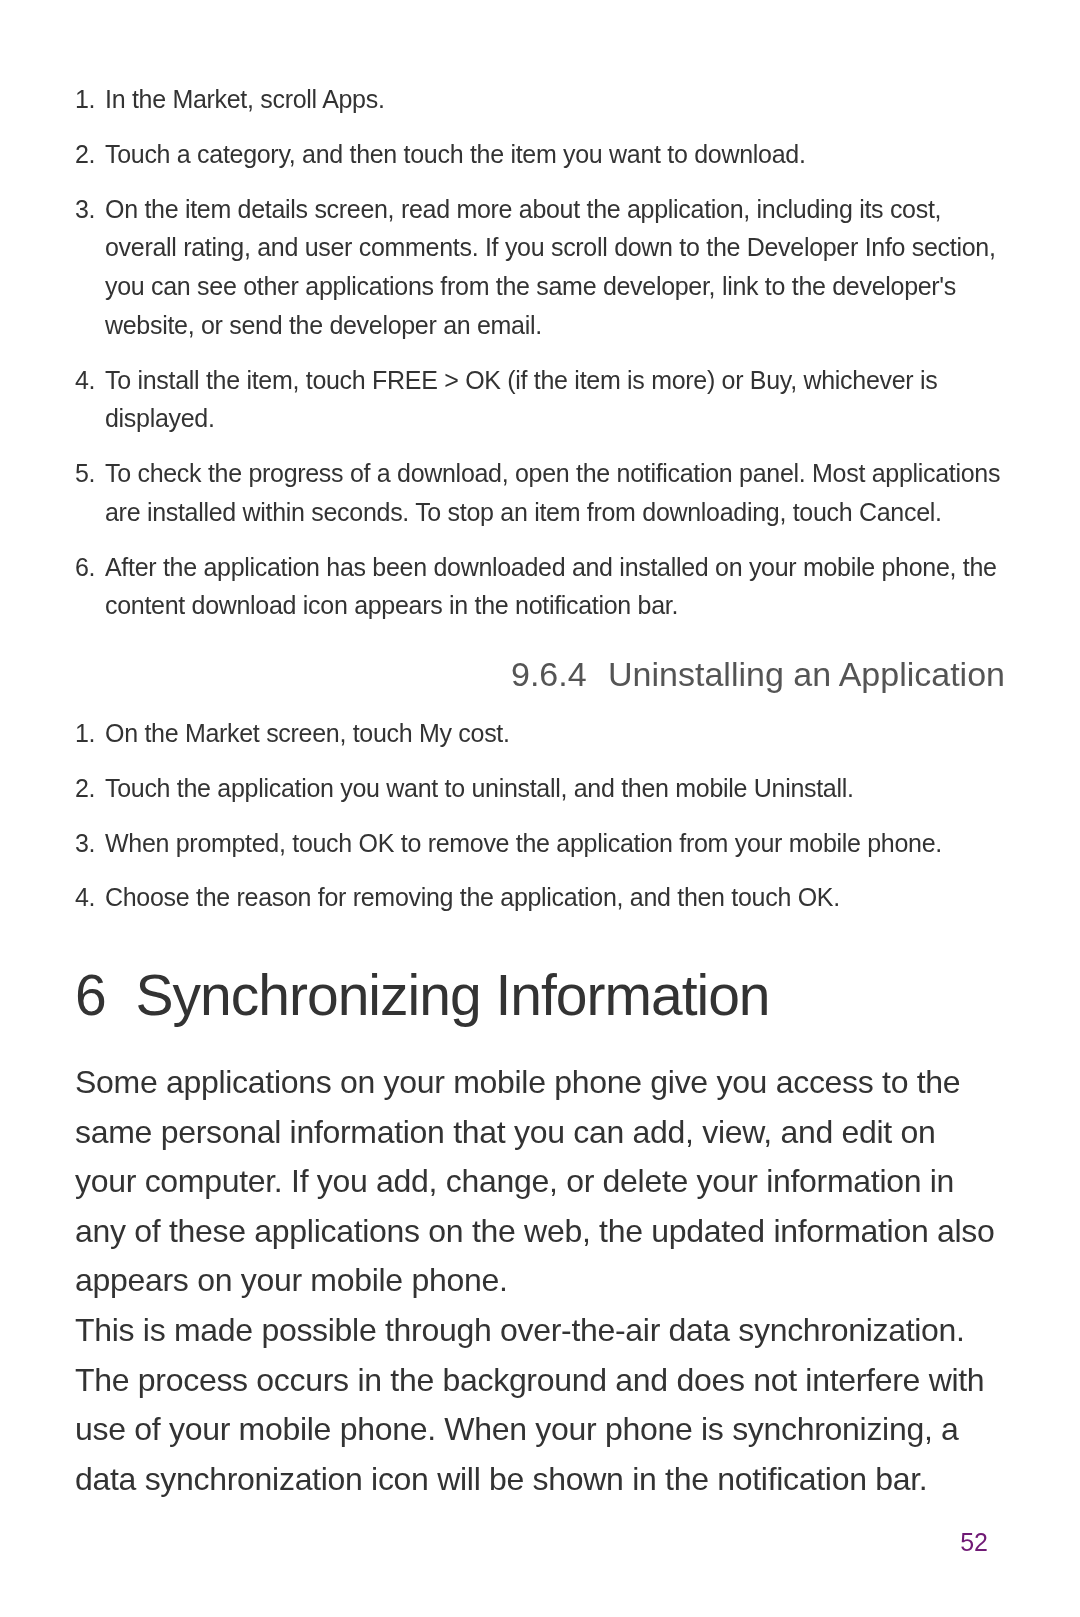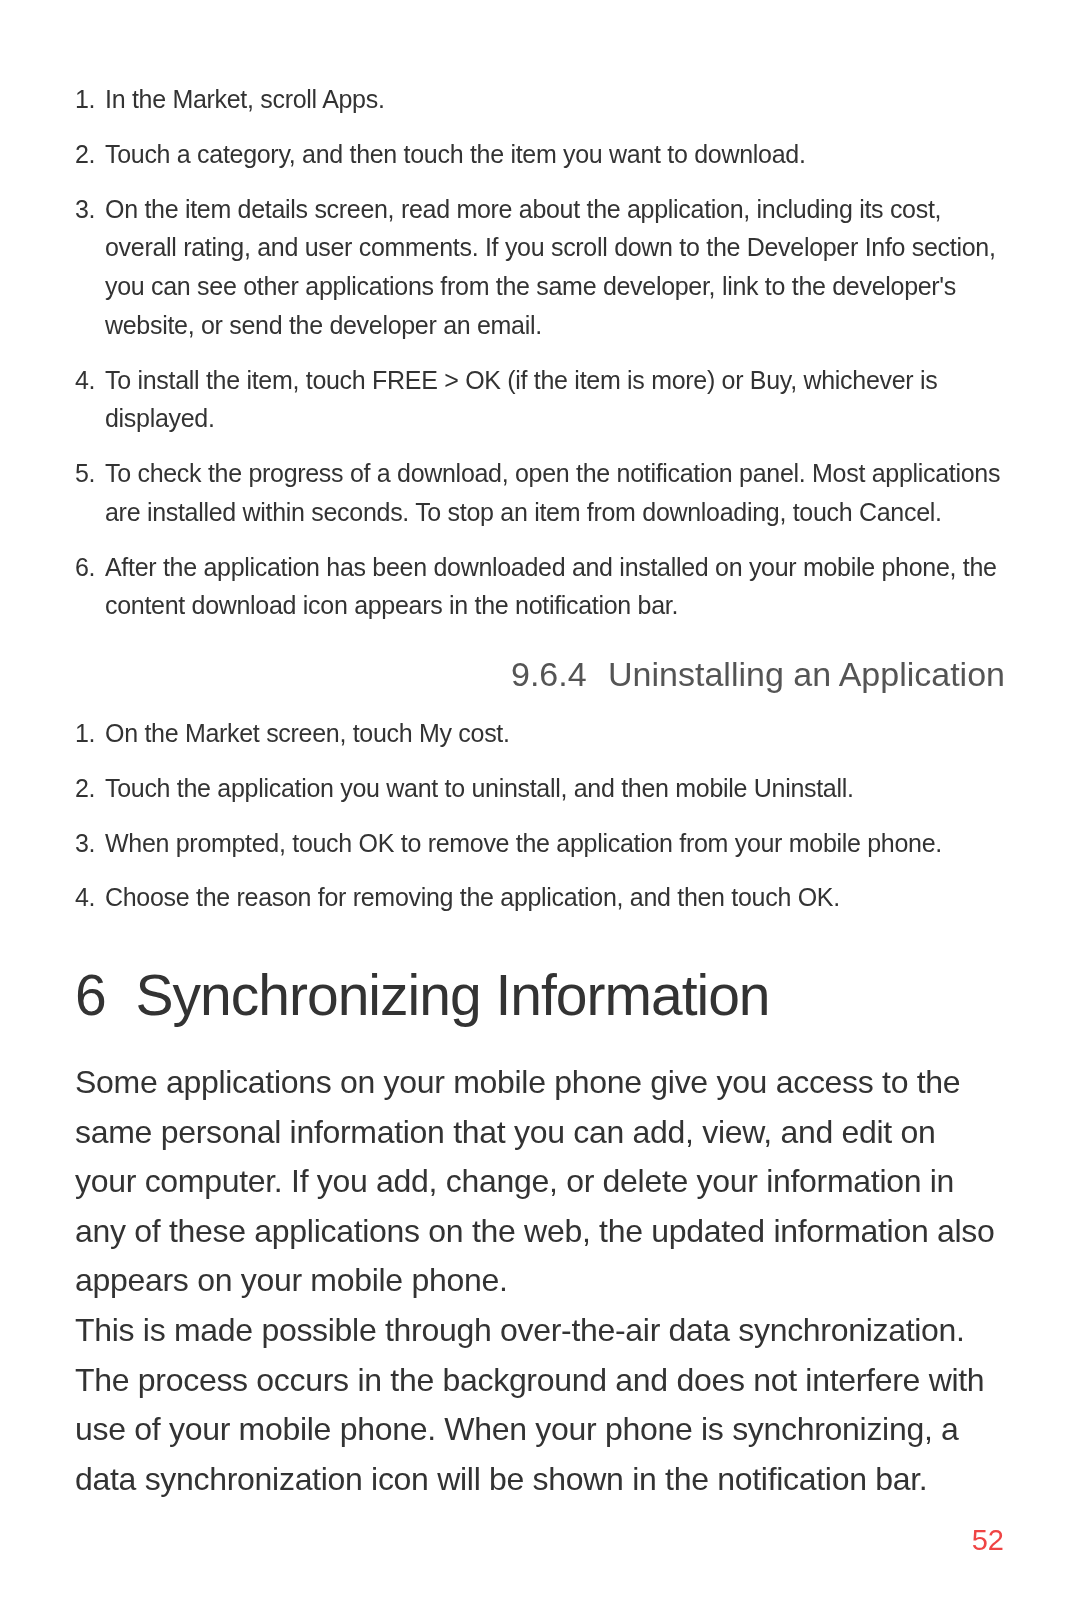--- a/index.html
+++ b/index.html
@@ -59,23 +59,23 @@
       margin-right: 15px;
     }
     .body-para {
       font-size: 32px;
       line-height: 1.55;
       letter-spacing: -0.3px;
     }
     .page-number {
       position: absolute;
       bottom: 60px;
-      right: 76px;
-      font-size: 29px;
-      color: #ef4444;
+      right: 92px;
+      font-size: 25px;
+      color: #701a75;
     }
   </style>
 </head>
 <body>
 
 <ol class="ol-list" id="install-list">
     <li class="ol-item"><span class="num">1.</span><span>In the </span><span class="bold">Market</span><span>, scroll </span><span class="bold">Apps</span><span>.</span></li>
     <li class="ol-item"><span class="num">2.</span><span>Touch a category, and then touch the item you want to download.</span></li>
     <li class="ol-item"><span class="num">3.</span><span>On the item details screen, read more about the application, including its cost, overall rating, and user comments. If you scroll down to the </span><span class="bold">Developer Info</span><span> section, you can see other applications from the same developer, link to the developer's website, or send the developer an email.</span></li>
     <li class="ol-item"><span class="num">4.</span><span>To install the item, touch </span><span class="bold">FREE</span><span> &gt; </span><span class="bold">OK</span><span> (if the item is more) or </span><span class="bold">Buy</span><span>, whichever is displayed.</span></li>

